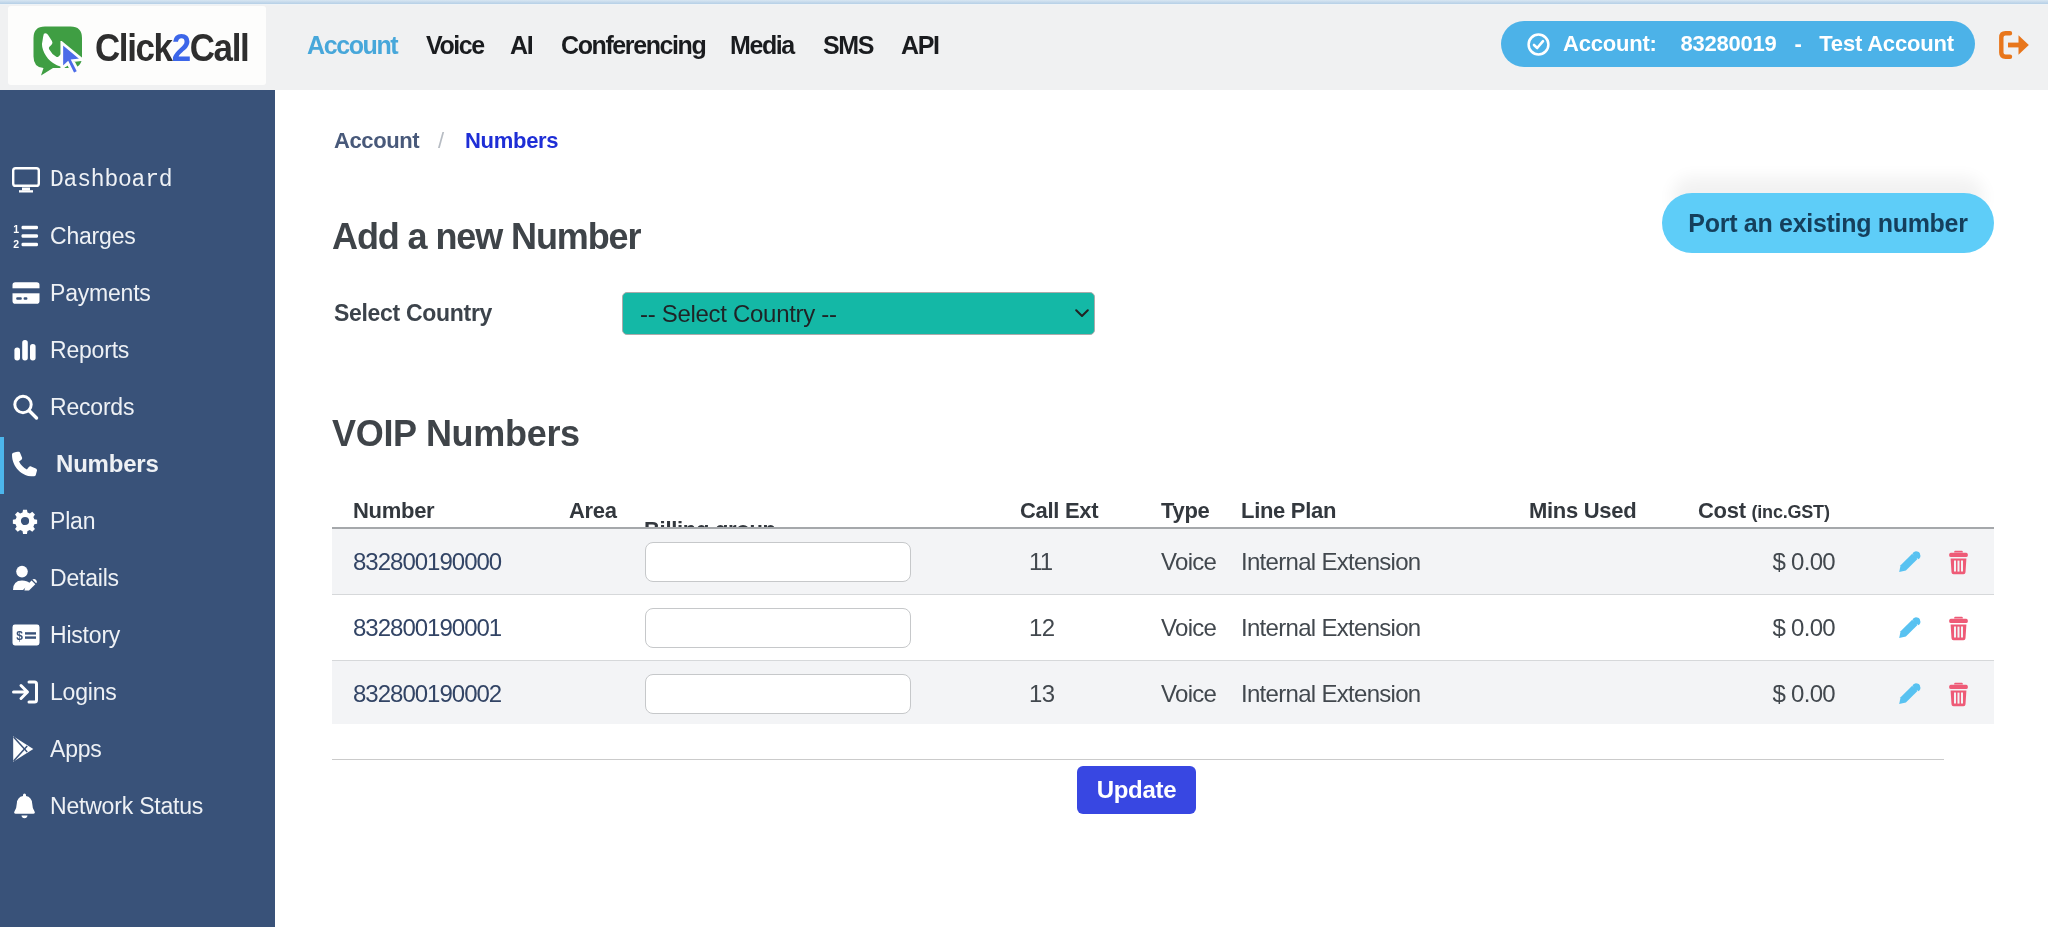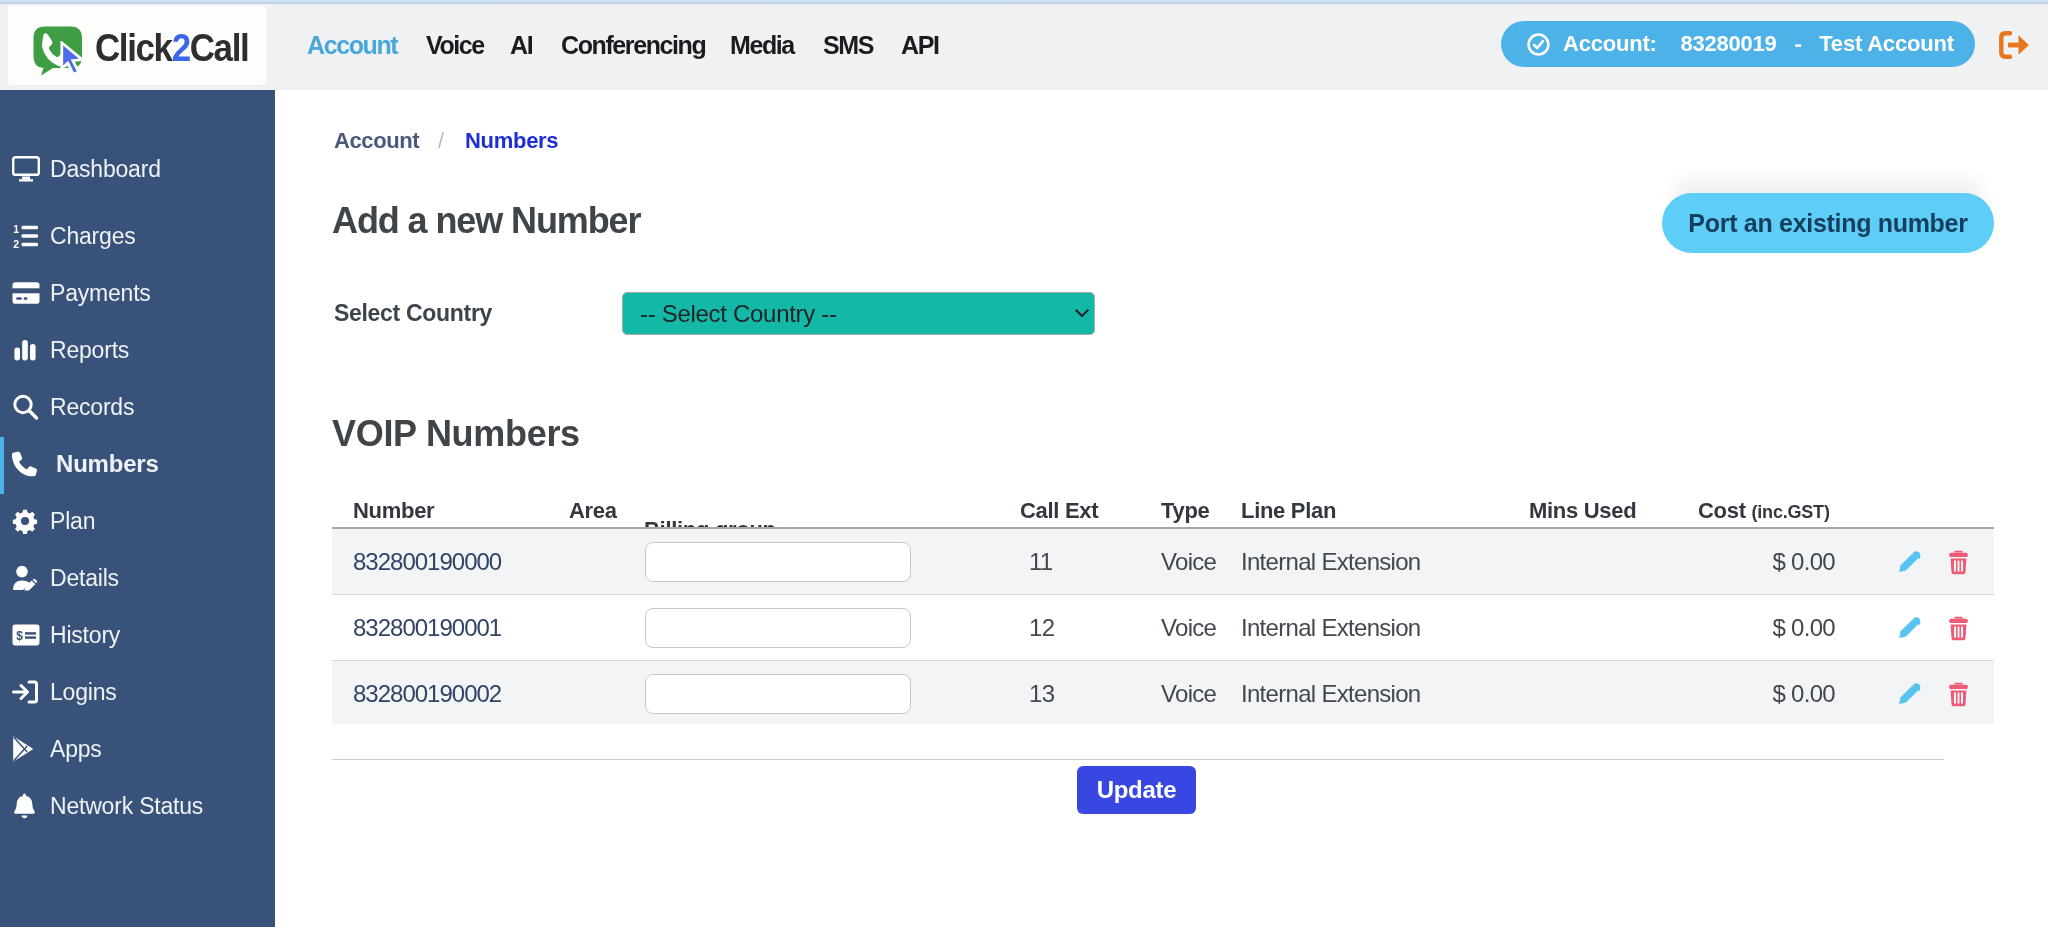--- a/index.html
+++ b/index.html
@@ -25,21 +25,21 @@
   #sidebar { left:0; top:90px; width:275px; height:837px; background:#395279; }
   .sitem { left:0; width:275px; height:57px; color:#eef1f5; font-size:23px; letter-spacing:-0.2px; }
   .sitem .lbl { position:absolute; left:50px; top:50%; transform:translateY(-50%); white-space:nowrap; }
   .sitem svg { position:absolute; left:12px; top:50%; transform:translateY(-50%); }
   .sitem.active { font-weight:bold; font-size:24px; }
   .sitem.active .lbl { left:56px; }
   #activebar { left:0; top:437px; width:4px; height:57px; background:#4cb6ec; }
 
   
   .bc { top:128px; font-size:22px; letter-spacing:-0.3px; }
-  #h1 { left:332px; top:200px; font-size:36px; font-weight:bold; color:#3f4449; letter-spacing:-1.1px; }
+  #h1 { left:332px; top:216px; font-size:36px; font-weight:bold; color:#3f4449; letter-spacing:-1.1px; }
   #portpill { left:1662px; top:193px; width:332px; height:60px; border-radius:30px; background:#5ecdf8;
     text-align:center; line-height:60px; font-size:25px; font-weight:bold; color:#153f5c; letter-spacing:-0.3px;
     box-shadow:0 -26px 16px -10px rgba(0,0,0,0.055); }
   #sclabel { left:334px; top:300px; font-size:23px; font-weight:bold; color:#3c434b; letter-spacing:-0.3px; }
   #select { left:622px; top:292px; width:473px; height:43px; border:1px solid #ababab; border-radius:5px;
     background:#14b8a6; line-height:41px; font-size:24px; color:#1f2326; padding-left:17px; letter-spacing:-0.3px; }
   #h2 { left:332px; top:413px; font-size:36px; font-weight:bold; color:#3f4449; letter-spacing:-0.3px; }
 
   
   .th { top:497px; height:28px; line-height:28px; font-size:22px; font-weight:bold; color:#33383e; letter-spacing:-0.3px; }
@@ -184,21 +184,21 @@
     <div class="abs icon" style="left:1948px;top:682px;"><svg width="21" height="25" viewBox="0 0 21 25">
         <path d="M7.2 0.8 L13.8 0.8 Q14.8 0.8 14.8 1.8 L14.8 2.6 L6.2 2.6 L6.2 1.8 Q6.2 0.8 7.2 0.8 Z" fill="#ee5b77"></path>
         <rect x="1.2" y="2.8" width="18.6" height="4.3" rx="1.6" fill="#ee5b77"></rect>
         <path d="M2.6 8.4 L18.4 8.4 L17.5 22.2 Q17.4 24.2 15.4 24.2 L5.6 24.2 Q3.6 24.2 3.5 22.2 Z" fill="#ee5b77"></path>
         <g stroke="#f3f4f6" stroke-width="2">
           <line x1="7" y1="10.6" x2="7" y2="21.6"></line>
           <line x1="10.5" y1="10.6" x2="10.5" y2="21.6"></line>
           <line x1="14" y1="10.6" x2="14" y2="21.6"></line>
         </g>
       </svg></div>
-    <div class="abs sitem" style="top:140px;">
+    <div class="abs sitem" style="top:151px;font-family:Liberation Mono, monospace;">
       <svg width="28" height="26" viewBox="0 0 28 26">
         <rect x="1.2" y="1.2" width="25.6" height="17.6" rx="2.4" fill="none" stroke="#fff" stroke-width="2.4"></rect>
         <rect x="10" y="20.5" width="8" height="3" fill="#fff"></rect>
         <rect x="7" y="23.2" width="14" height="2.3" fill="#fff"></rect>
       </svg>
       <span class="lbl">Dashboard</span>
     </div>
     <div class="abs sitem" style="top:207.5px;">
       <svg width="27" height="27" viewBox="0 0 27 27">
         <g fill="#fff">

